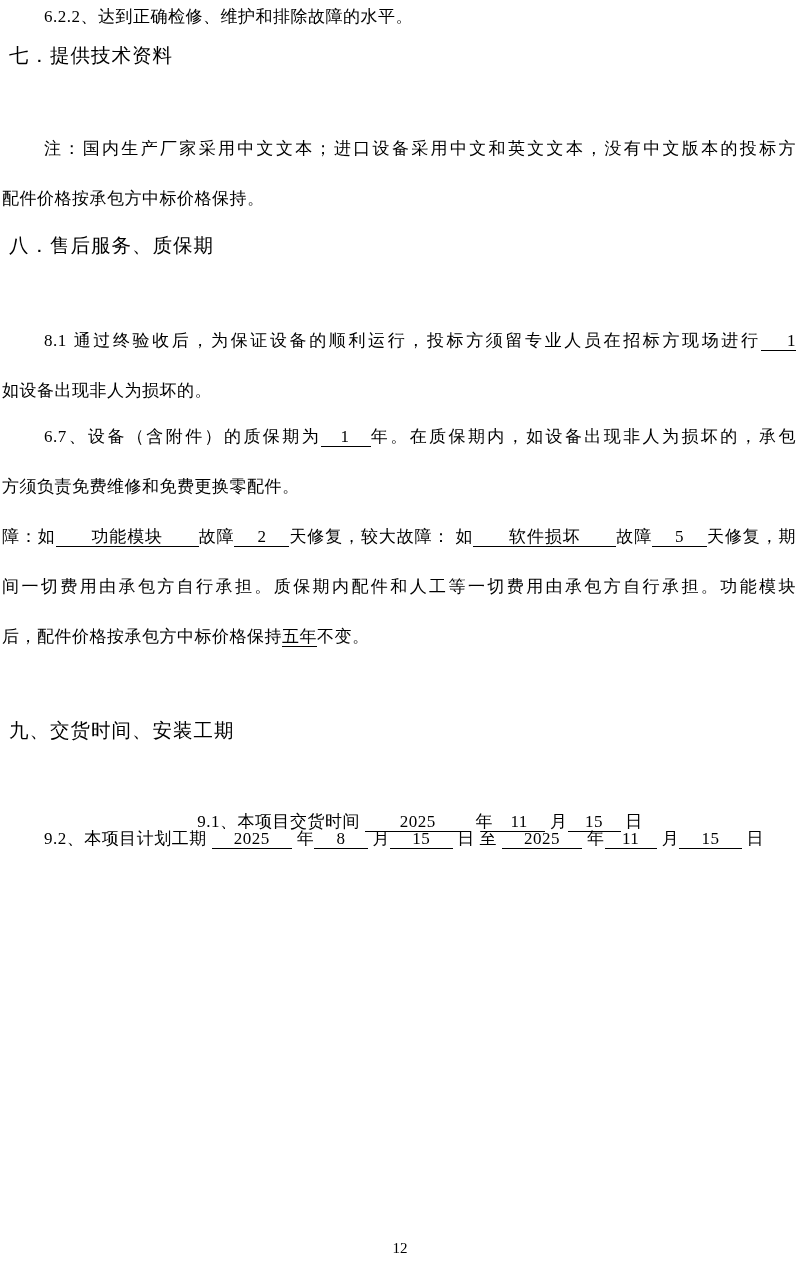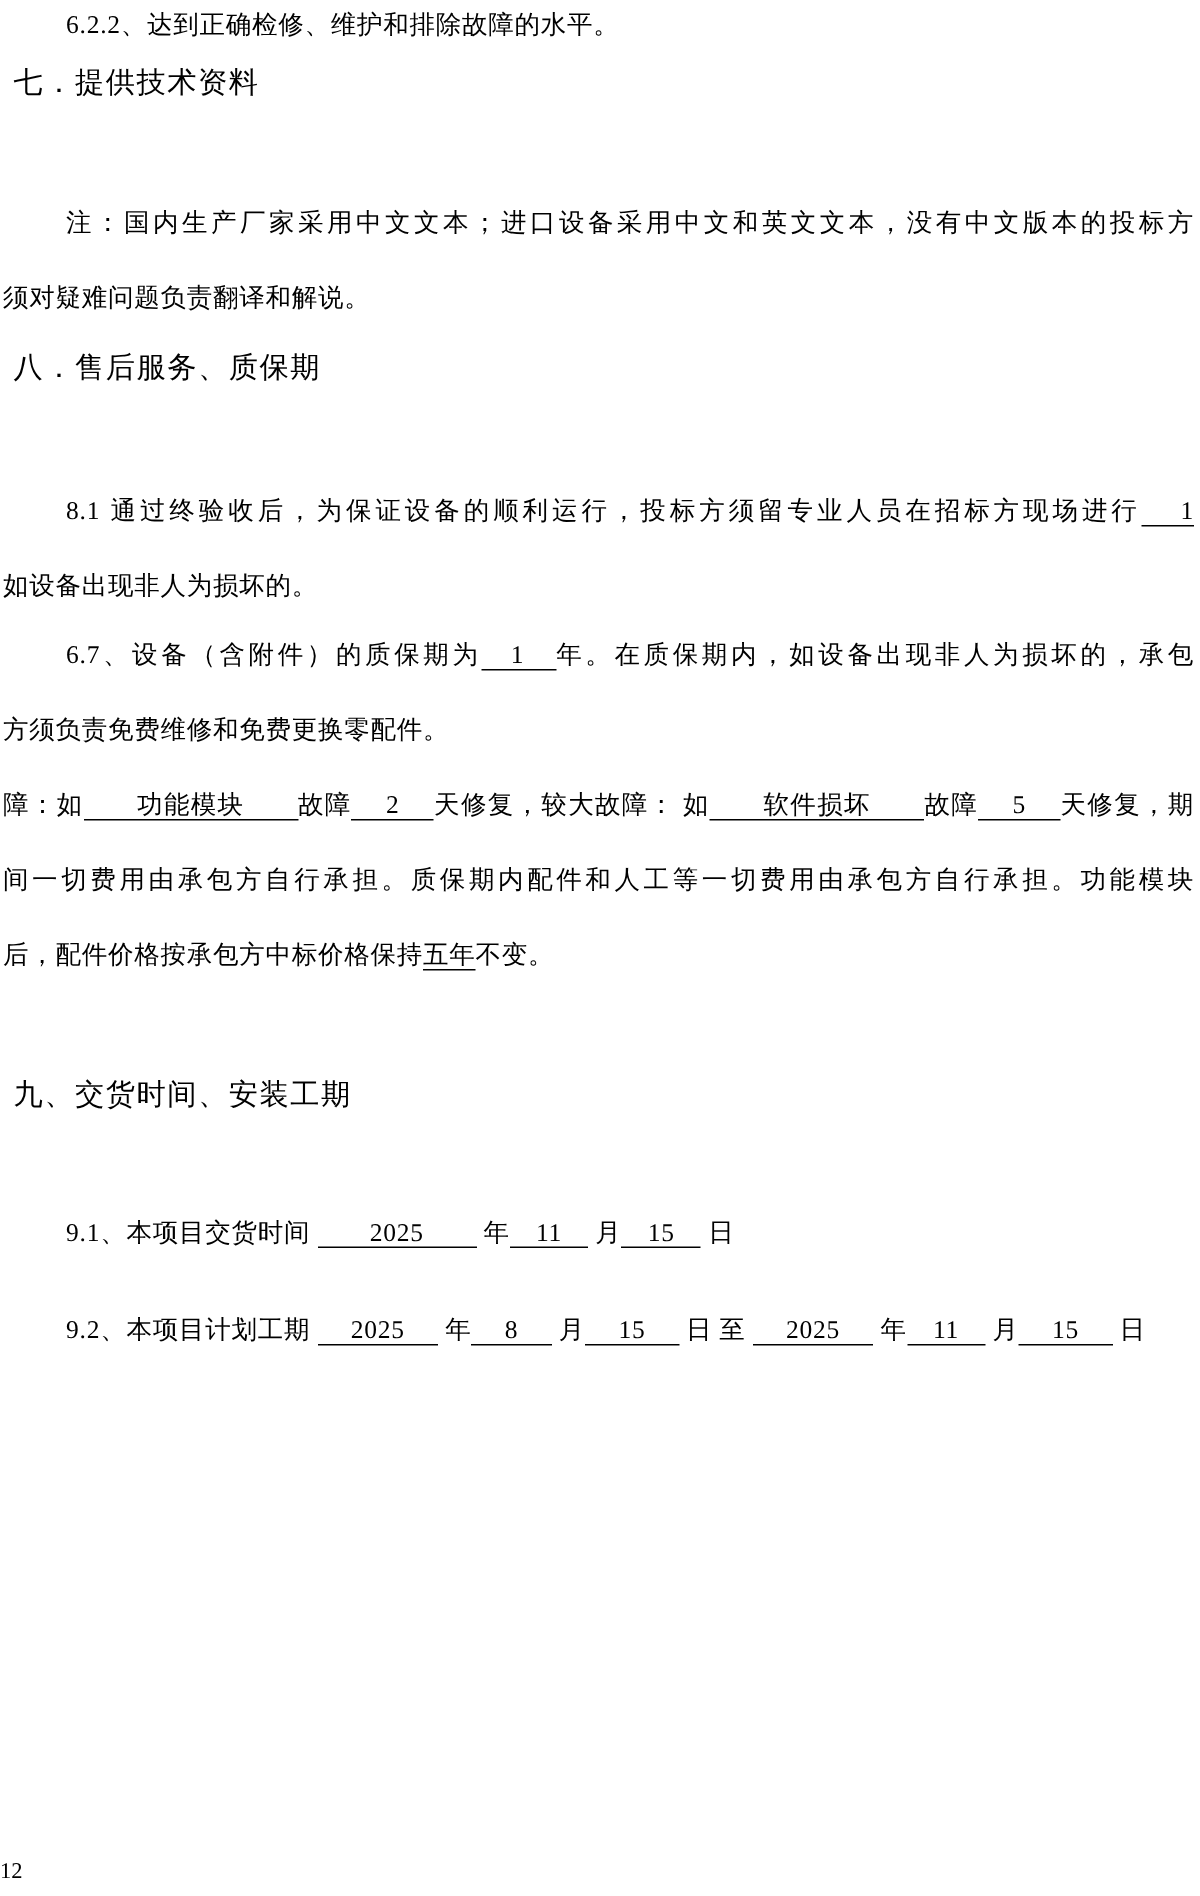--- a/index.html
+++ b/index.html
@@ -29,60 +29,60 @@
     letter-spacing: 1px;
     white-space: pre-wrap;
   }
   .line.ind { text-indent: 42px; }
   .line.j { text-align: justify; text-align-last: justify; }
   .u { border-bottom: 1.5px solid #000; }
   .page-num {
     position: absolute;
     top: 1238px;
     left: 0; right: 0;
-    text-align: left;
+    text-align: center;
     font-size: 15px;
     line-height: 20px;
   }
 </style>
 </head>
 <body>
 
 <div class="page">
   <div id="doc-blocks">
       <div class="block paragraph" style="top: -8px;">
         <div class="line ind"><span class="t">6.2.2、达到正确检修、维护和排除故障的水平。</span></div>
       </div>
       <div class="block heading" style="top: 40px;">
         <div class="line"><span class="t">七．提供技术资料</span></div>
       </div>
       <div class="block paragraph" style="top: 124px;">
         <div class="line j ind"><span class="t">注：国内生产厂家采用中文文本；进口设备采用中文和英文文本，没有中文版本的投标方</span></div>
-        <div class="line"><span class="t">须对疑难问题负责翻译和解说。</span></div>
+        <div class="line"><span class="t">配件价格按承包方中标价格保持。</span></div>
       </div>
       <div class="block heading" style="top: 230px;">
         <div class="line"><span class="t">八．售后服务、质保期</span></div>
       </div>
       <div class="block paragraph" style="top: 316px;">
         <div class="line j ind"><span class="t">8.1 通过终验收后，为保证设备的顺利运行，投标方须留专业人员在招标方现场进行</span><span class="u">　 1</span></div>
         <div class="line"><span class="t">如设备出现非人为损坏的。</span></div>
       </div>
       <div class="block paragraph" style="top: 412px;">
         <div class="line j ind"><span class="t">6.7、设备（含附件）的质保期为</span><span class="u">　1　</span><span class="t">年。在质保期内，如设备出现非人为损坏的，承包</span></div>
         <div class="line"><span class="t">方须负责免费维修和免费更换零配件。</span></div>
       </div>
       <div class="block paragraph" style="top: 512px;">
         <div class="line j"><span class="t">障：如</span><span class="u">　　功能模块　　</span><span class="t">故障</span><span class="u">　 2 　</span><span class="t">天修复，较大故障： 如</span><span class="u">　　软件损坏　　</span><span class="t">故障</span><span class="u">　 5 　</span><span class="t">天修复，期</span></div>
         <div class="line j"><span class="t">间一切费用由承包方自行承担。质保期内配件和人工等一切费用由承包方自行承担。功能模块</span></div>
         <div class="line"><span class="t">后，配件价格按承包方中标价格保持</span><span class="u">五年</span><span class="t">不变。</span></div>
       </div>
       <div class="block heading" style="top: 715px;">
         <div class="line"><span class="t">九、交货时间、安装工期</span></div>
       </div>
-      <div class="block paragraph" style="top: 797px;">
+      <div class="block paragraph" style="top: 797px; text-align: center;">
         <div class="line ind"><span class="t">9.1、本项目交货时间 </span><span class="u">　　2025　　</span><span class="t"> 年</span><span class="u">　11　</span><span class="t"> 月</span><span class="u">　15　</span><span class="t"> 日</span></div>
       </div>
-      <div class="block paragraph" style="top: 862px;">
+      <div class="block paragraph" style="top: 814px;">
         <div class="line ind"><span class="t">9.2、本项目计划工期 </span><span class="u">　 2025 　</span><span class="t"> 年</span><span class="u">　 8 　</span><span class="t"> 月</span><span class="u">　 15 　</span><span class="t"> 日 至 </span><span class="u">　 2025 　</span><span class="t"> 年</span><span class="u">　11　</span><span class="t"> 月</span><span class="u">　 15 　</span><span class="t"> 日</span></div>
       </div>
     </div>
   <div class="page-num">12</div>
 </div>
 
 </body></html>

